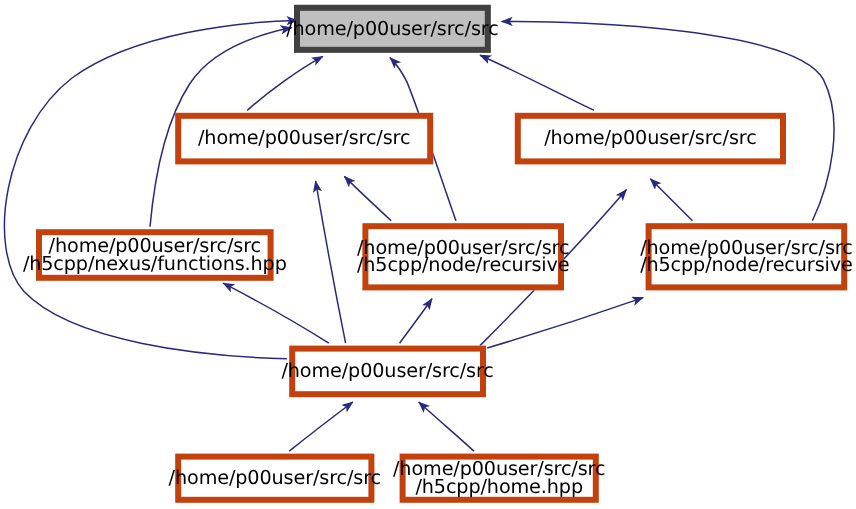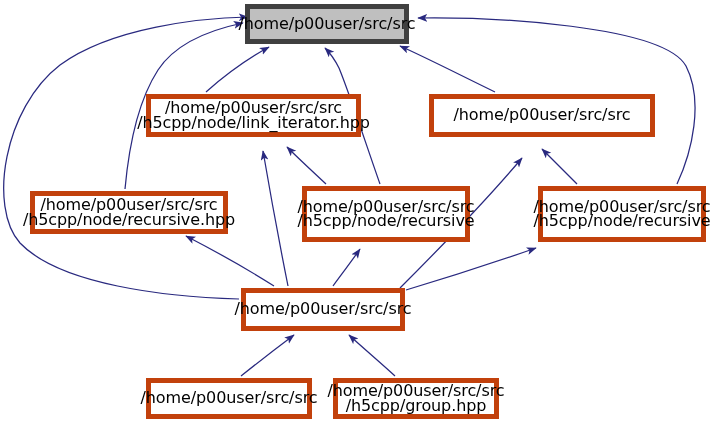--- a/index.html
+++ b/index.html
@@ -90,30 +90,29 @@
       <path d="M395,376 C382,364 362,347 349,335"></path>
     </g>
   </svg>
 
   <div class="node highlight" style="left:245px; top:4px; width:164px; height:40px;">
     <span class="ln">/home/p00user/src/src</span>
   </div>
 
   <div class="node" style="left:146px; top:94px; width:215px; height:43px;">
     <span class="ln">/home/p00user/src/src</span>
-    <span class="ln">/h5cpp/node/link_iterator.hpp</span>
   </div>
 
   <div class="node" style="left:429px; top:94px; width:226px; height:43px;">
     <span class="ln">/home/p00user/src/src</span>
   </div>
 
   <div class="node" style="left:30px; top:191px; width:198px; height:43px;">
     <span class="ln">/home/p00user/src/src</span>
-    <span class="ln">/h5cpp/node/recursive.hpp</span>
+    <span class="ln">/h5cpp/nexus/functions.hpp</span>
   </div>
 
   <div class="node" style="left:302px; top:186px; width:168px; height:56px;">
     <span class="ln">/home/p00user/src/src</span>
     <span class="ln">/h5cpp/node/recursive</span>
   </div>
 
   <div class="node" style="left:538px; top:186px; width:168px; height:56px;">
     <span class="ln">/home/p00user/src/src</span>
     <span class="ln">/h5cpp/node/recursive</span>
@@ -122,15 +121,15 @@
   <div class="node" style="left:241px; top:288px; width:164px; height:43px;">
     <span class="ln">/home/p00user/src/src</span>
   </div>
 
   <div class="node" style="left:146px; top:378px; width:166px; height:41px;">
     <span class="ln">/home/p00user/src/src</span>
   </div>
 
   <div class="node" style="left:333px; top:378px; width:166px; height:41px;">
     <span class="ln">/home/p00user/src/src</span>
-    <span class="ln">/h5cpp/group.hpp</span>
+    <span class="ln">/h5cpp/home.hpp</span>
   </div>
 </div>
 
 </body></html>

